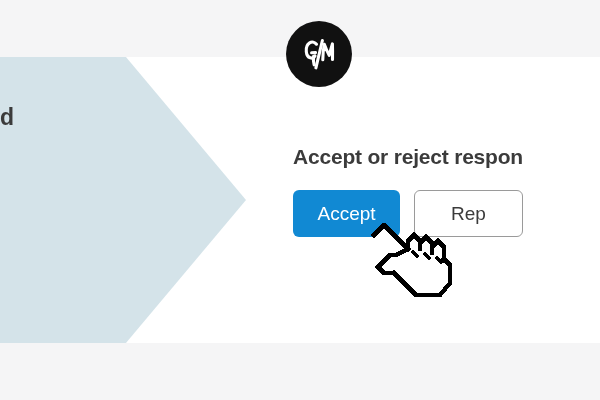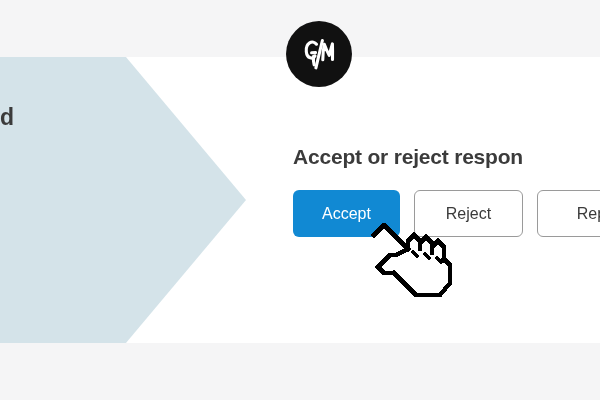--- a/index.html
+++ b/index.html
@@ -116,21 +116,21 @@
     top: 46px;
     display: flex;
     gap: 14px;
     align-items: flex-start;
   }
 
   .btn {
     box-sizing: border-box;
     height: 47px;
     border-radius: 6px;
-    font-size: 16px;
+    font-size: 19px;
     font-family: "Liberation Sans", sans-serif;
     display: flex;
     align-items: center;
     justify-content: center;
     padding: 0 20px;
     white-space: nowrap;
     cursor: pointer;
     user-select: none;
   }
 
@@ -178,21 +178,20 @@
         <div>mmy nibh</div>
         <div>olore”</div>
       </div>
     </div>
 
     <div class="panel-right">
       <div class="panel-heading">Accept or reject respon</div>
 
       <div class="button-row">
         <div class="btn btn-primary">Accept</div>
-        <div class="btn btn-outline">Reject</div>
         <div class="btn btn-outline">Rep</div>
       </div>
     </div>
   </div>
 
   <div class="logo">
     <svg width="46" height="46" viewBox="0 0 46 46" aria-hidden="true">
       <g fill="none" stroke="#ffffff" stroke-width="3.1" stroke-linecap="round" stroke-linejoin="round">
         <path d="M20.5 13.2c-1.6-2.1-4.6-2.7-6.9-1.3-2.6 1.6-3.6 5.3-3.3 8.6.3 3.2 1.7 5.6 3.9 6.3 1.9 .6 3.9-.3 4.8-1.9"></path>
         <path d="M19.5 21.6l-3.9 .2"></path>

